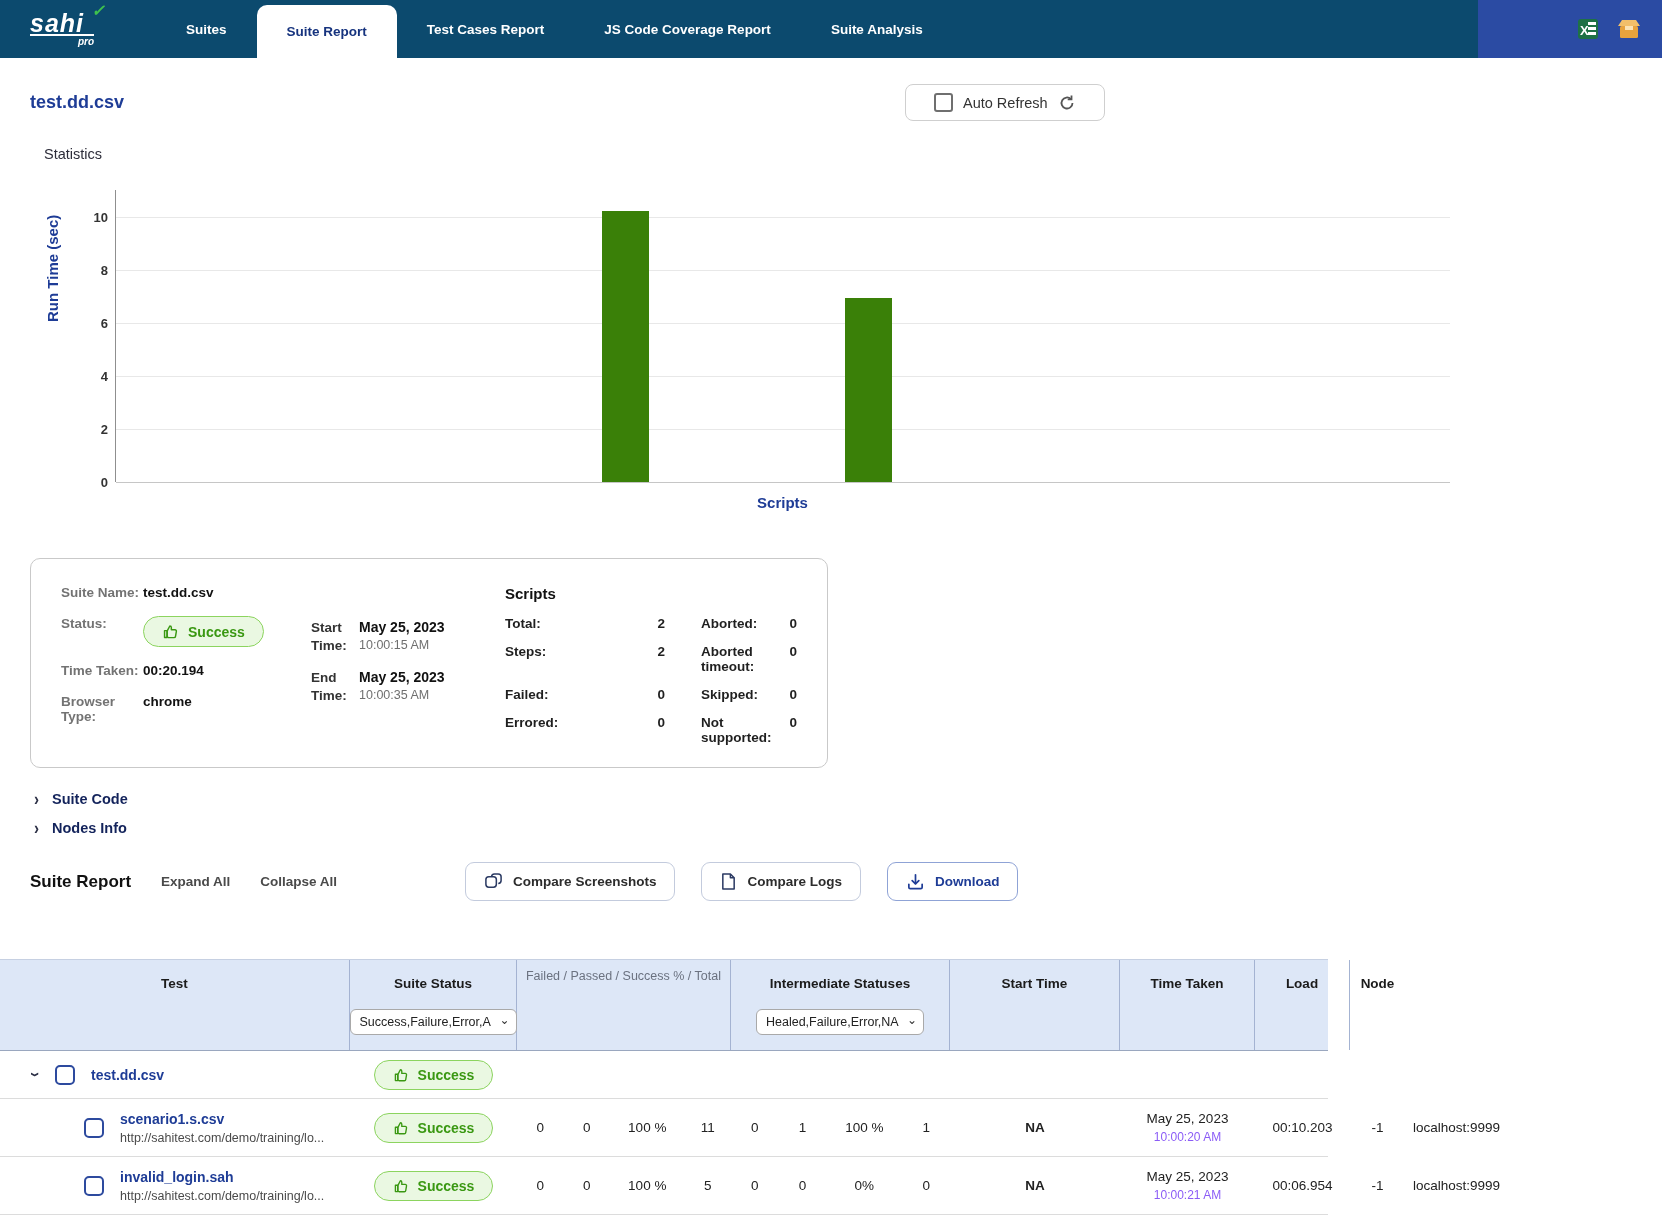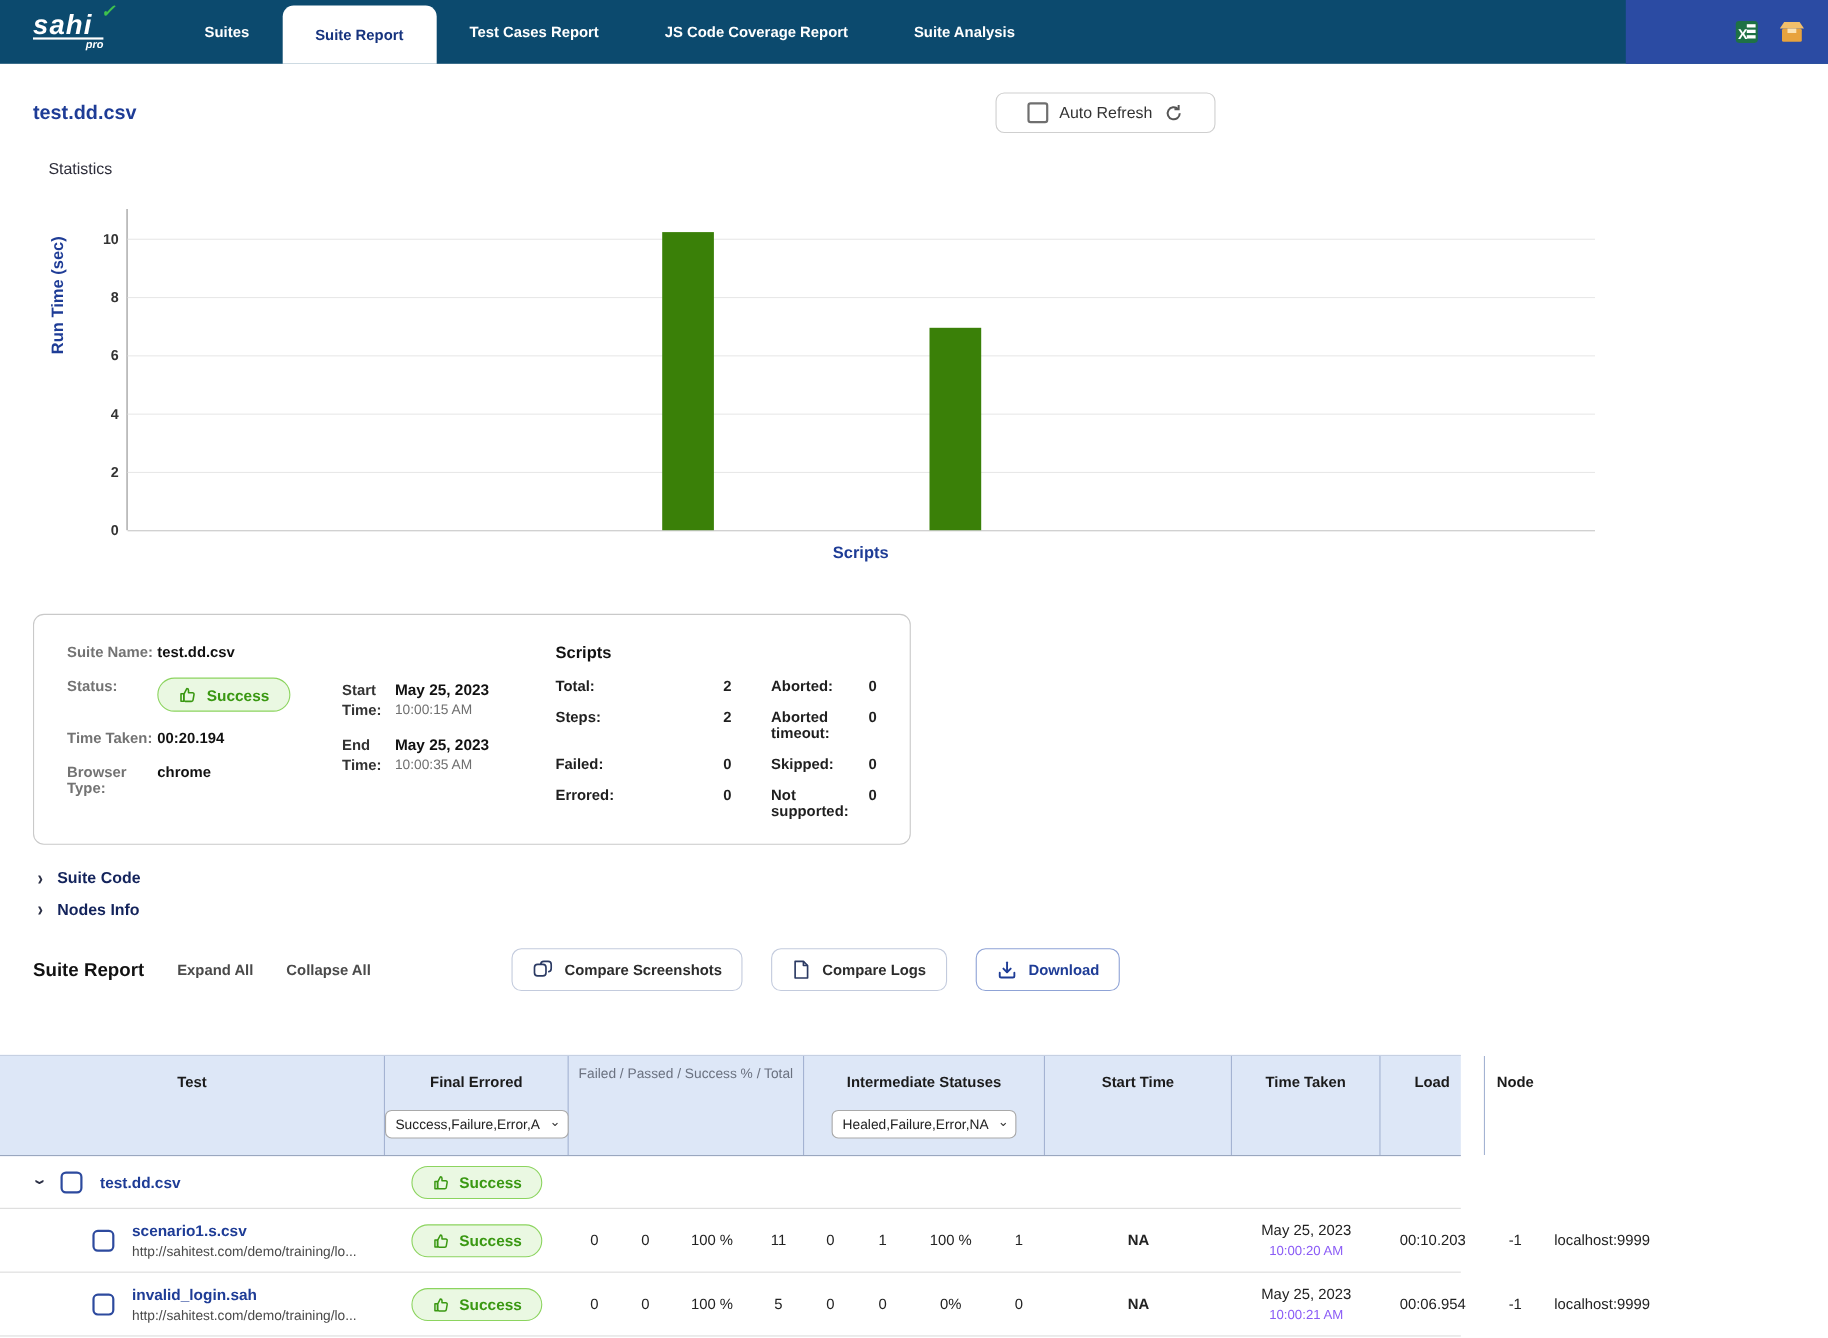--- a/index.html
+++ b/index.html
@@ -308,21 +308,21 @@
   </div>
 </div>
 
 <div class="rtable">
   <div class="thead grid-cols">
     <div class="hcol">
       <div class="hlabel">Test</div>
       <div class="hfilter"></div>
     </div>
     <div class="hcol">
-      <div class="hlabel">Final Errored</div>
+      <div class="hlabel">Suite Status</div>
       <div class="hfilter">
         <span class="select-wrap">
           <select>
             <option>Success,Failure,Error,A</option>
           </select>
           <span class="sel-chev">⌄</span>
         </span>
       </div>
     </div>
     <div class="hcol">

